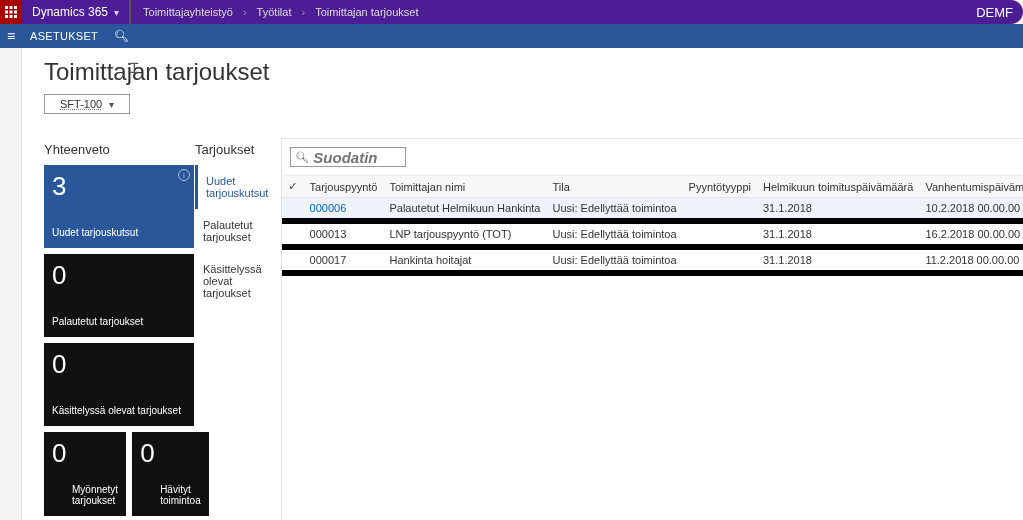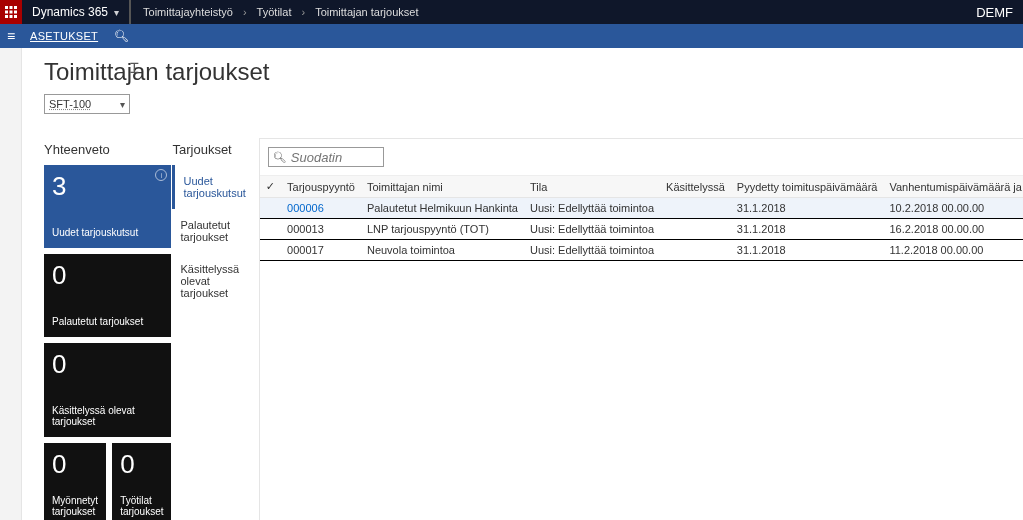--- a/index.html
+++ b/index.html
@@ -1,77 +1,77 @@
 <!DOCTYPE html>
 <html><head>
 <meta charset="utf-8">
 <style>
   * { box-sizing: border-box; margin: 0; padding: 0; font-family: "Segoe UI", Arial, sans-serif; }
   html, body { width: 1023px; height: 520px; background: #fff; overflow: hidden; color: #333; }
 
   
-  .topbar { height: 24px; background: #0f172a; color: #fff; display: flex; align-items: center; font-size: 12px; }
+  .topbar { height: 24px; background: #4c1d95; color: #fff; display: flex; align-items: center; font-size: 12px; border-radius: 12px; }
   .waffle { width: 22px; height: 24px; background: #a80000; display: flex; align-items: center; justify-content: center; }
   .waffle svg { fill: #fff; }
   .brand { padding: 0 10px; display: flex; align-items: center; gap: 6px; }
   .brand .chev { font-size: 10px; opacity: .8; }
   .divider { width: 1px; height: 100%; background: #555; }
   .appname { padding: 0 12px; font-weight: 300; }
   .breadcrumbs { display: flex; align-items: center; gap: 10px; padding-left: 12px; font-size: 11px; color: #ddd; }
   .breadcrumbs .sep { color: #999; }
   .spacer { flex: 1; }
   .company { padding: 0 10px; font-size: 13px; }
 
   
   .cmdbar { height: 24px; background: #2a579a; color: #fff; display: flex; align-items: center; font-size: 11px; }
   .hamburger { width: 22px; text-align: center; font-size: 14px; }
-  .cmdbar .opt { padding: 0 8px; letter-spacing: .3px; text-decoration: underline; }
+  .cmdbar .opt { padding: 0 8px; letter-spacing: .3px; }
   .cmdbar .search { padding: 0 8px; font-size: 12px; }
 
   
   .content { position: absolute; left: 22px; right: 0; top: 48px; bottom: 0; background: #fff; }
   .leftrail { position: absolute; left: -22px; top: 0; bottom: 0; width: 22px; background: #f3f3f3; border-right: 1px solid #e5e5e5; }
 
   .page-title { font-size: 24px; font-weight: 300; padding: 10px 22px 4px; position: relative; }
   .title-caret { position: absolute; left: 108px; top: 12px; font-size: 14px; color: #555; }
 
-  .dropdown { margin: 4px 0 12px 22px; display: inline-flex; align-items: center; border: 1px solid #999; font-size: 11px; height: 20px; width: 86px; padding: 0 4px; position: relative; }
+  .dropdown { margin: 4px 0 12px 22px; display: inline-flex; align-items: center; border: 1px solid #999; font-size: 11px; height: 20px; width: 86px; padding: 0 15px; position: relative; }
   .dropdown .dd-text { text-decoration: underline dotted #888; }
   .dropdown .dd-caret { margin-left: auto; font-size: 10px; color: #555; }
 
   
   .cols { display: flex; padding: 12px 22px; gap: 1px; }
 
   
   .summary { width: 150px; }
   .sec-title { font-size: 13px; font-weight: 400; color: #333; padding: 4px 0 8px; }
   .tile { color: #fff; padding: 8px 8px 10px; margin-bottom: 6px; position: relative; }
   .tile.blue { background: #2a579a; }
   .tile.dark { background: #111; }
   .tile .num { font-size: 26px; font-weight: 300; line-height: 1; }
   .tile .lbl { font-size: 10px; margin-top: 28px; }
-  .tile.short .lbl { margin-top: 18px; }
+  .tile.short .lbl { margin-top: 18px; margin-left: 20px; }
   .tile .info { position: absolute; top: 4px; right: 4px; width: 12px; height: 12px; border: 1px solid #fff; border-radius: 50%; font-size: 8px; display: flex; align-items: center; justify-content: center; opacity: .6; }
   .twotiles { display: flex; gap: 6px; }
   .twotiles .tile { flex: 1; }
 
   
   .midnav { width: 96px; margin-left: 0; }
   .midnav .item { font-size: 11px; padding: 10px 8px; color: #333; cursor: pointer; }
   .midnav .item.active { color: #2a579a; border-left: 3px solid #2a579a; background: #fff; }
 
   
   .tablewrap { flex: 1; margin-left: 4px; border: 1px solid #e5e5e5; background: #fff; position: relative; min-height: 300px; }
   .filterbox { margin: 8px; display: inline-flex; align-items: center; border: 1px solid #999; height: 20px; width: 116px; padding: 0 4px; font-size: 11px; }
   .filterbox .mag { font-size: 11px; color: #555; margin-right: 4px; }
-  .filterbox input { border: none; outline: none; font-size: 13px; width: 90px; font-style: italic; color: #888; }
+  .filterbox input { border: none; outline: none; font-size: 15px; width: 90px; font-style: italic; color: #888; font-weight: bold; }
 
   table { border-collapse: collapse; width: 100%; font-size: 11px; }
   thead th { text-align: left; font-weight: 400; padding: 4px 6px; background: #f7f7f7; border-top: 1px solid #eee; border-bottom: 1px solid #e5e5e5; white-space: nowrap; }
-  tbody td { padding: 4px 6px; border-bottom: 1px solid #000000; white-space: nowrap; }
+  tbody td { padding: 4px 6px; border-bottom: 6px solid #000000; white-space: nowrap; }
   tbody tr.selected { background: #eef3fa; }
   tbody tr.selected td:first-child::before { content: ""; }
   .link { color: #0066cc; cursor: pointer; }
   .chkcol { width: 14px; }
 </style>
 </head>
 <body>
 
 <div class="topbar">
   <div class="waffle">
@@ -144,21 +144,21 @@
         <div class="lbl">Käsittelyssä olevat tarjoukset</div>
       </div>
 
       <div class="twotiles">
         <div class="tile dark short">
           <div class="num">0</div>
           <div class="lbl">Myönnetyt tarjoukset</div>
         </div>
         <div class="tile dark short">
           <div class="num">0</div>
-          <div class="lbl">Työtilat tarjoukset</div>
+          <div class="lbl">Hävityt toimintoa</div>
         </div>
       </div>
     </div>
 
     <div class="midnav">
       <div class="sec-title">Tarjoukset</div>
       <div class="item active">Uudet tarjouskutsut</div>
       <div class="item">Palautetut tarjoukset</div>
       <div class="item">Käsittelyssä olevat tarjoukset</div>
     </div>
@@ -169,22 +169,22 @@
         <input placeholder="Suodatin" style="">
       </div>
       
       <table>
         <thead>
           <tr>
             <th class="chkcol">✓</th>
             <th>Tarjouspyyntö</th>
             <th>Toimittajan nimi</th>
             <th>Tila</th>
-            <th>Käsittelyssä</th>
-            <th>Pyydetty toimituspäivämäärä</th>
+            <th>Pyyntötyyppi</th>
+            <th>Helmikuun toimituspäivämäärä</th>
             <th><span>Vanhentumispäivämäärä ja -aika</span> </th>
           </tr>
         </thead>
         <tbody>
           <tr class="selected">
             <td></td>
             <td><span class="link">000006</span></td>
             <td>Palautetut Helmikuun Hankinta</td>
             <td>Uusi: Edellyttää toimintoa</td>
             <td></td>
@@ -196,21 +196,21 @@
             <td>000013</td>
             <td>LNP tarjouspyyntö (TOT)</td>
             <td>Uusi: Edellyttää toimintoa</td>
             <td></td>
             <td>31.1.2018</td>
             <td>16.2.2018 00.00.00</td>
           </tr>
           <tr>
             <td></td>
             <td>000017</td>
-            <td>Neuvola toimintoa</td>
+            <td>Hankinta hoitajat</td>
             <td>Uusi: Edellyttää toimintoa</td>
             <td></td>
             <td>31.1.2018</td>
             <td>11.2.2018 00.00.00</td>
           </tr>
         </tbody>
       </table>
     </div>
 
   </div>

